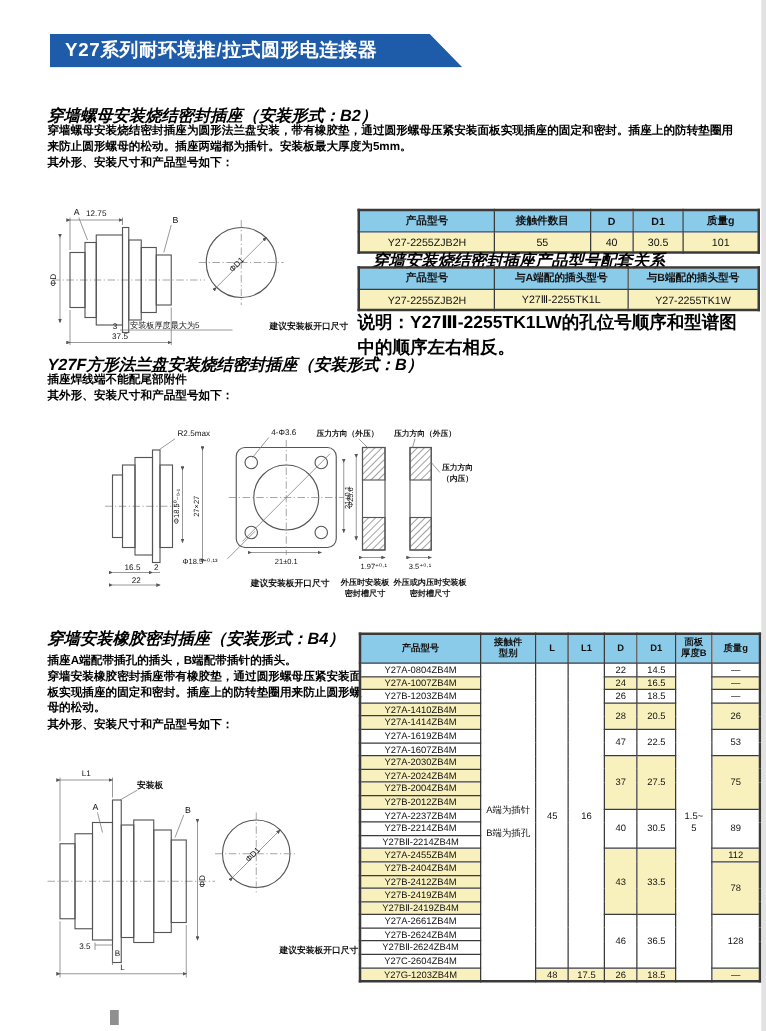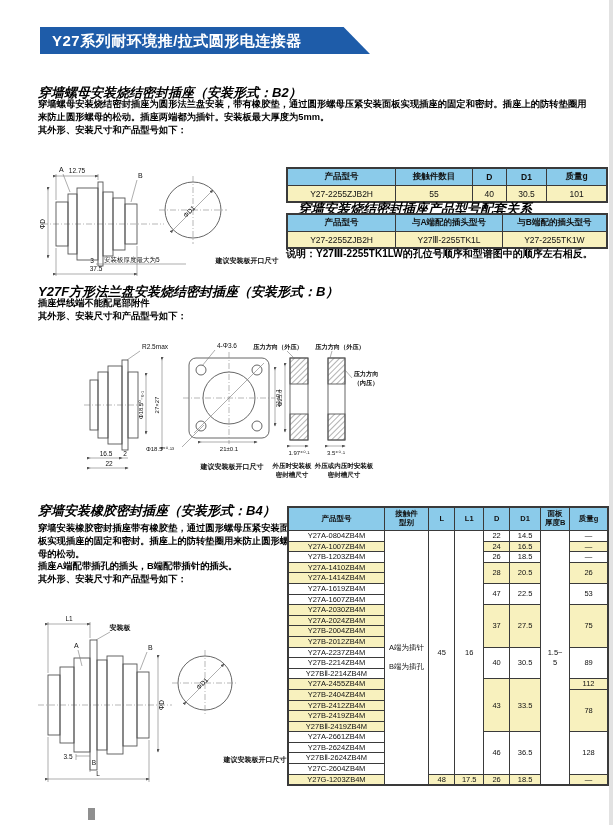--- a/index.html
+++ b/index.html
@@ -11,21 +11,21 @@
   .abs{position:absolute;}
   
   .banner{
     left:40px;top:27px;width:330px;height:27px;background:#1E5CA9;
     clip-path:polygon(0 0,92% 0,100% 100%,0 100%);
     color:#fff;font-weight:bold;font-size:15px;line-height:27px;padding-left:12px;
     box-sizing:border-box;letter-spacing:.5px;
   }
   .h1{font-weight:bold;font-size:13px;color:#000;font-style:italic;}
   .para{font-size:9.3px;font-weight:bold;line-height:1.38;color:#000;}
-  .note{font-size:10px;font-weight:bold;line-height:1.45;color:#000;}
+  .note{font-size:14px;font-weight:bold;line-height:1.45;color:#000;}
   
   table.dt{border-collapse:collapse;border:2px solid #3a3a3a;table-layout:fixed;padding-left:44px;}
   table.dt th,table.dt td{border:1px solid #3a3a3a;text-align:center;vertical-align:middle;padding:1px 1px;overflow:hidden;}
   table.dt th{background:#8BCBEA;font-weight:bold;white-space:pre-line;}
   table.dt td.y{background:#F8F1BE;}
   #t1,#t2{width:322px;font-size:8.5px;}
   #t1 th,#t2 th{height:14px;}
   #t1 td,#t2 td{height:13px;}
   #t3{width:322px;font-size:7.5px;}
   #t3 th{font-size:7.5px;height:20px;line-height:1.15;}
@@ -218,22 +218,22 @@
   <text x="254" y="117" font-size="6" text-anchor="middle">3.5⁺⁰·¹</text>
   <text x="210" y="130" font-size="6.5" font-weight="bold" text-anchor="middle">外压时安装板</text>
   <text x="210" y="139" font-size="6.5" font-weight="bold" text-anchor="middle">密封槽尺寸</text>
   <text x="262" y="130" font-size="6.5" font-weight="bold" text-anchor="middle">外压或内压时安装板</text>
   <text x="262" y="139" font-size="6.5" font-weight="bold" text-anchor="middle">密封槽尺寸</text>
 </svg>
 </div>
 
 <div class="abs h1" style="left:38px;top:502px;text-align:center;">穿墙安装橡胶密封插座（安装形式：B4）</div>
 <div class="abs para" style="left:38px;top:522px;width:254px;">
+  <div>插座A端配带插孔的插头，B端配带插针的插头。</div>
   <div>穿墙安装橡胶密封插座带有橡胶垫，通过圆形螺母压紧安装面板实现插座的固定和密封。插座上的防转垫圈用来防止圆形螺母的松动。</div>
-  <div>插座A端配带插孔的插头，B端配带插针的插头。</div>
   <div>其外形、安装尺寸和产品型号如下：</div>
 </div>
 
 <div class="abs" style="left:34px;top:598px;width:272px;height:205px;">
 <svg width="272" height="205" viewBox="0 0 272 205">
   <line class="cl" x1="4" y1="107" x2="138" y2="107"></line>
   <rect class="dline" x="14" y="77" width="12" height="60"></rect>
   <rect class="dline" x="26" y="69" width="14" height="76"></rect>
   <rect class="dline" x="40" y="60" width="16" height="94"></rect>
   <rect class="dline" x="56" y="42" width="7" height="130"></rect>

